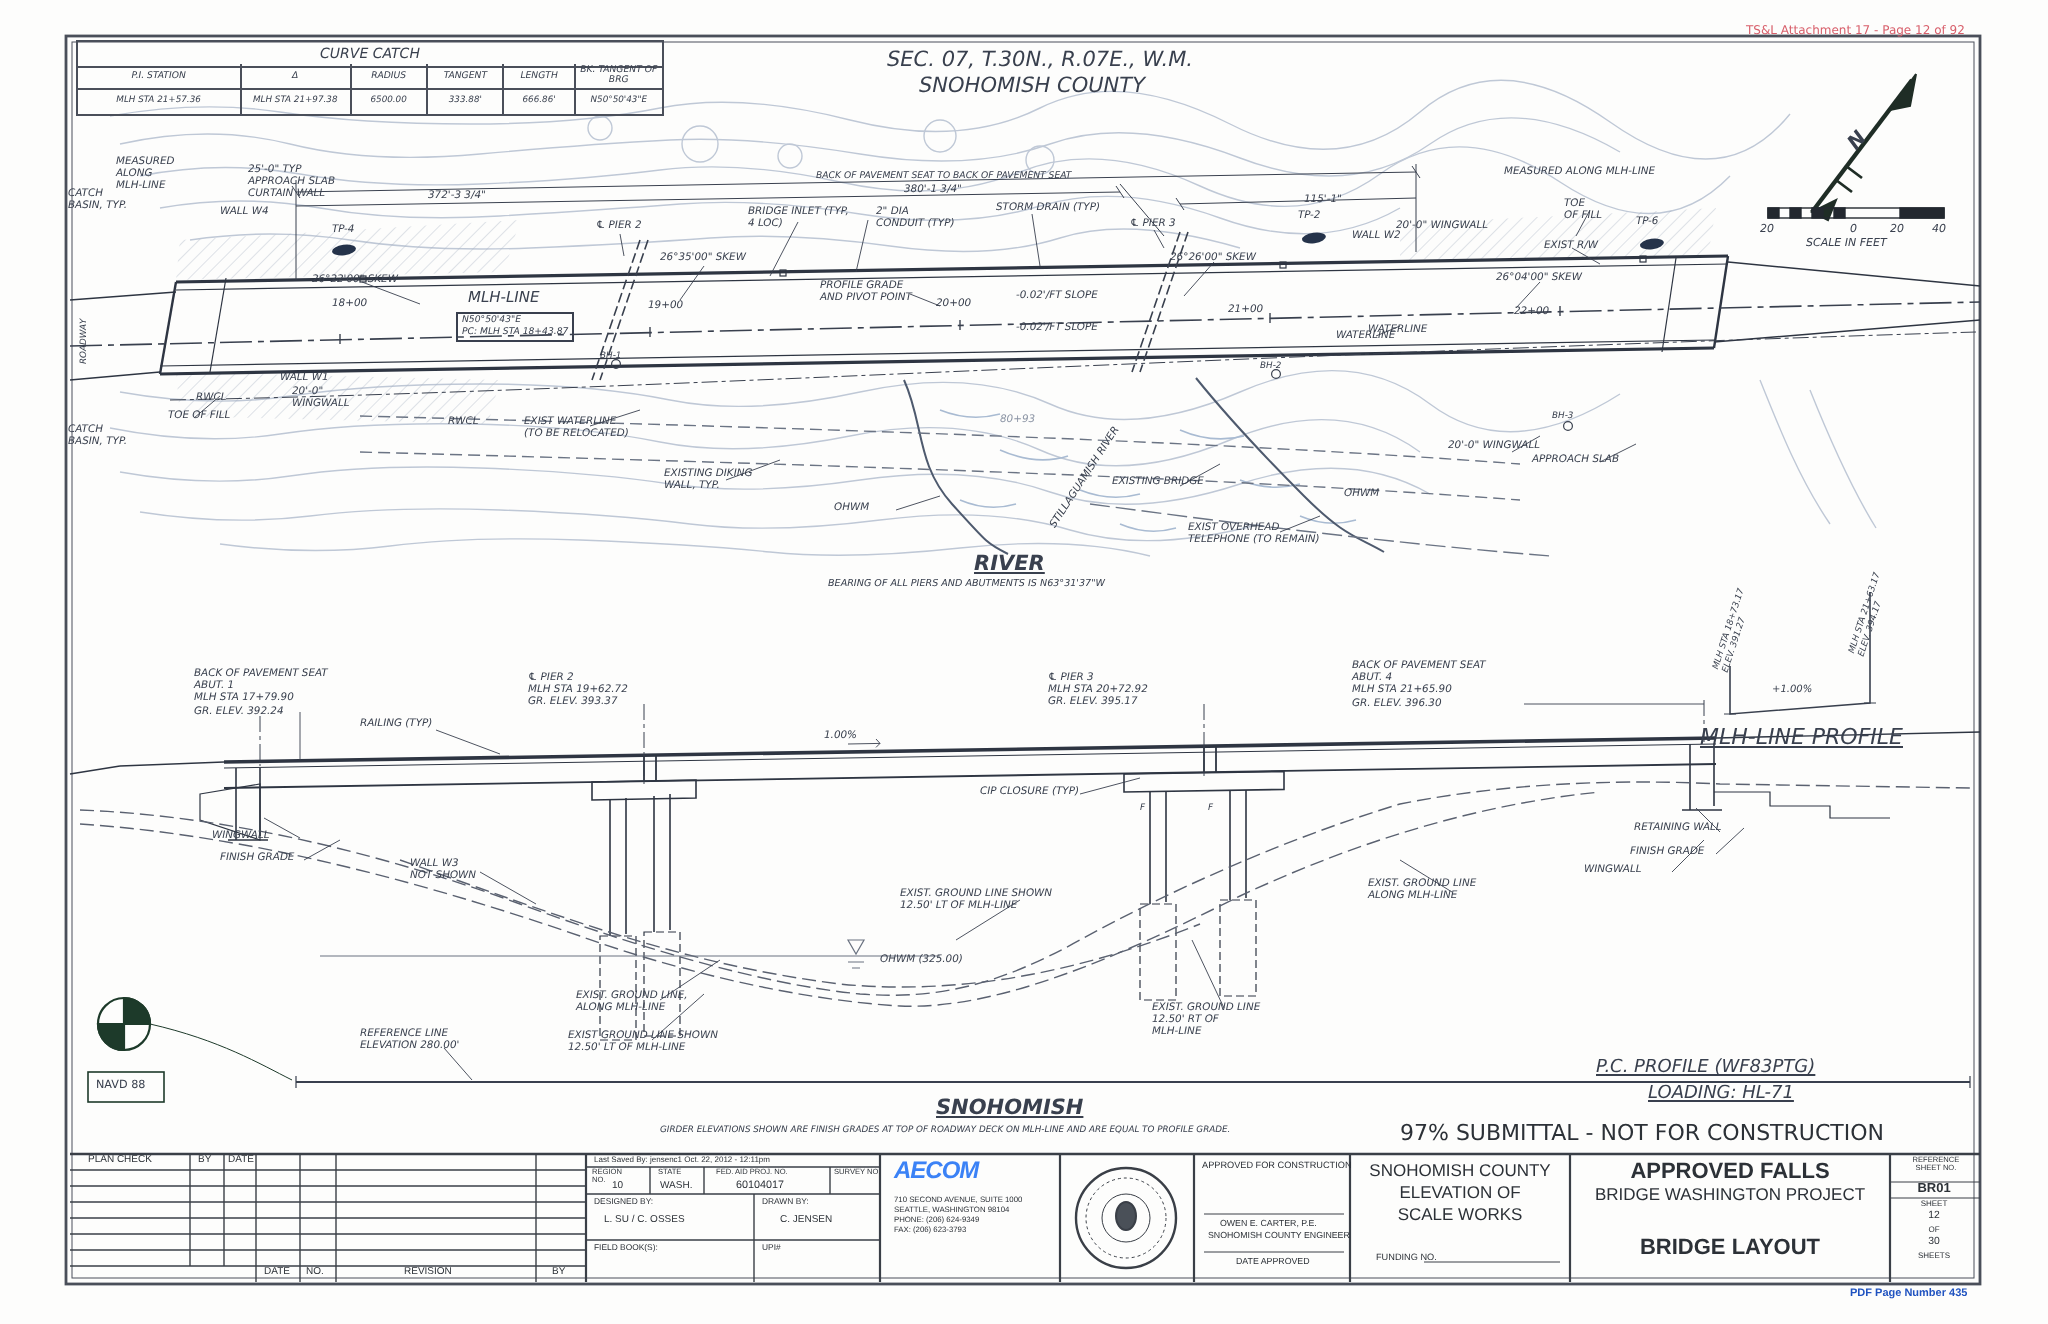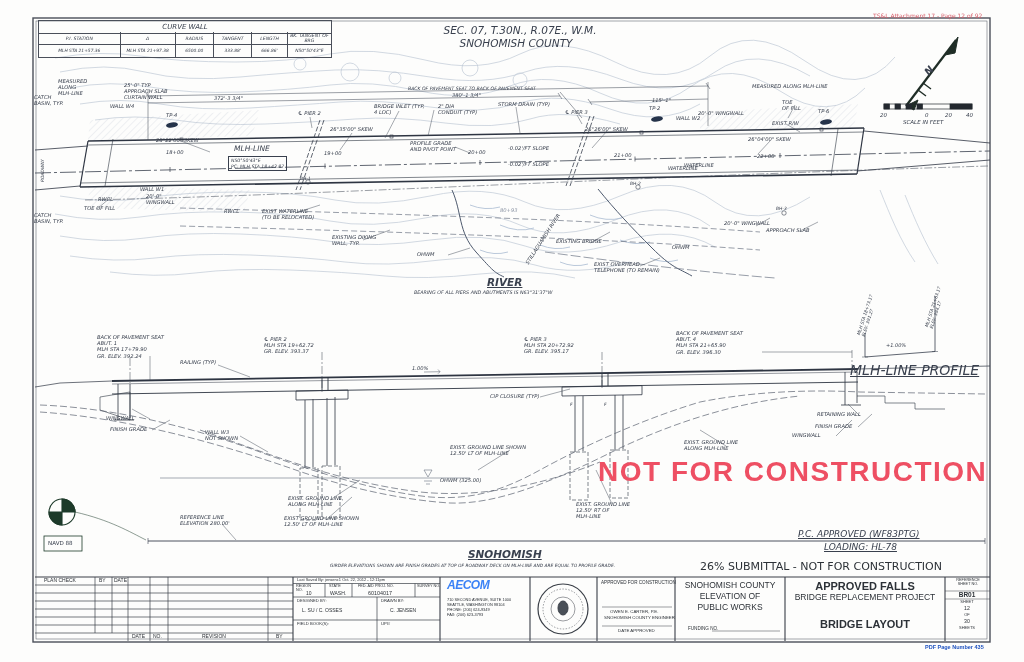--- a/index.html
+++ b/index.html
@@ -265,21 +265,21 @@
     <ellipse cx="563" cy="608" rx="5" ry="7" fill="#4a5058"></ellipse>
   </g>
 </svg>
 
 <div class="lbl red" style="left:873px;top:12px;font-size:6px;font-style:normal">TS&amp;L Attachment 17 - Page 12 of 92</div>
 <div class="lbl ctr" style="left:520px;top:24px;font-size:10.5px">SEC. 07, T.30N., R.07E., W.M.</div>
 <div class="lbl ctr" style="left:516px;top:37px;font-size:10.5px">SNOHOMISH COUNTY</div>
 
 <div>
   <div class="ct" style="left:38px;top:20px;width:292px;height:12px;border:0.7px solid #4a4f5a;font-size:7px;">
-    <div style="width:100%;border-right:none">CURVE WALL</div>
+    <div style="width:100%;border-right:none">CURVE CATCH</div>
   </div>
   <div class="ct" style="left:38px;top:32px;width:292px;height:12px;border:0.7px solid #4a4f5a;border-top:none;font-size:4.6px;">
     <div style="width:82px">P.I. STATION</div>
     <div style="width:55px">Δ</div>
     <div style="width:38px">RADIUS</div>
     <div style="width:38px">TANGENT</div>
     <div style="width:35px">LENGTH</div>
     <div style="width:44px;border-right:none">BK. TANGENT OF BRG</div>
   </div>
   <div class="ct" style="left:38px;top:44px;width:292px;height:13px;border:0.7px solid #4a4f5a;border-top:none;font-size:4.4px;">
@@ -368,28 +368,27 @@
 <div class="lbl" style="left:524px;top:262px;transform:rotate(-57deg)">STILLAGUAMISH RIVER</div>
 <div class="lbl" style="left:500px;top:207px;color:#8b94a4">80+93</div>
 <div class="lbl" style="left:40px;top:182px;font-size:4.4px;transform:rotate(-90deg)">ROADWAY</div>
 <div class="lbl" style="left:300px;top:176px;font-size:4.4px">BH-1</div>
 <div class="lbl" style="left:630px;top:181px;font-size:4.4px">BH-2</div>
 <div class="lbl" style="left:776px;top:206px;font-size:4.4px">BH-3</div>
 
 <div class="lbl u" style="left:487px;top:276px;font-size:10.5px;font-weight:bold">RIVER</div>
 <div class="lbl" style="left:414px;top:290px;font-size:4.8px">BEARING OF ALL PIERS AND ABUTMENTS IS N63°31'37"W</div>
 
-<div class="stamp" style="left:598px;top:456px;font-size:28px;letter-spacing:1.5px">NOT FOR CONSTRUCTION</div>
 
 <div class="lbl" style="left:856px;top:334px;font-size:4.4px;transform:rotate(-72deg)">MLH STA 18+73.17
 ELEV. 391.27</div>
 <div class="lbl" style="left:924px;top:326px;font-size:4.4px;transform:rotate(-72deg)">MLH STA 21+63.17
 ELEV. 394.17</div>
 <div class="lbl" style="left:886px;top:342px;font-size:5px">+1.00%</div>
-<div class="lbl u" style="left:850px;top:362px;font-size:14px">MLH-LINE PROFILE</div>
+<div class="lbl u" style="left:850px;top:362px;font-size:11px">MLH-LINE PROFILE</div>
 
 <div class="lbl" style="left:97px;top:334px">BACK OF PAVEMENT SEAT
 ABUT. 1
 MLH STA 17+79.90
 GR. ELEV. 392.24</div>
 <div class="lbl" style="left:180px;top:359px">RAILING (TYP)</div>
 <div class="lbl" style="left:264px;top:336px">℄ PIER 2
 MLH STA 19+62.72
 GR. ELEV. 393.37</div>
 <div class="lbl" style="left:524px;top:336px">℄ PIER 3
@@ -423,23 +422,23 @@
 <div class="lbl" style="left:180px;top:514px">REFERENCE LINE
 ELEVATION 280.00'</div>
 <div class="lbl" style="left:570px;top:402px;font-size:4.4px">F</div>
 <div class="lbl" style="left:604px;top:402px;font-size:4.4px">F</div>
 
 <div class="lbl" style="left:48px;top:540px;font-size:5.6px;font-style:normal">NAVD 88</div>
 
 <div class="lbl u" style="left:468px;top:548px;font-size:10.5px;font-weight:bold">SNOHOMISH</div>
 <div class="lbl" style="left:330px;top:563px;font-size:4.4px">GIRDER ELEVATIONS SHOWN ARE FINISH GRADES AT TOP OF ROADWAY DECK ON MLH-LINE AND ARE EQUAL TO PROFILE GRADE.</div>
 
-<div class="lbl u" style="left:798px;top:529px;font-size:9px">P.C. APPROVED (WF83PTG)</div>
-<div class="lbl u" style="left:824px;top:542px;font-size:9px">LOADING: HL-78</div>
-<div class="lbl" style="left:700px;top:560px;font-size:11px;font-style:normal;color:#2c3137">26% SUBMITTAL  -  NOT FOR CONSTRUCTION</div>
+<div class="lbl u" style="left:798px;top:529px;font-size:9px">P.C. PROFILE (WF83PTG)</div>
+<div class="lbl u" style="left:824px;top:542px;font-size:9px">LOADING: HL-71</div>
+<div class="lbl" style="left:700px;top:560px;font-size:11px;font-style:normal;color:#2c3137">97% SUBMITTAL  -  NOT FOR CONSTRUCTION</div>
 
 <div class="tbt" style="left:44px;top:578px;font-size:5px">PLAN CHECK</div>
 <div class="tbt" style="left:99px;top:578px;font-size:5px">BY</div>
 <div class="tbt" style="left:114px;top:578px;font-size:5px">DATE</div>
 <div class="tbt" style="left:132px;top:634px;font-size:5px">DATE</div>
 <div class="tbt" style="left:153px;top:634px;font-size:5px">NO.</div>
 <div class="tbt" style="left:202px;top:634px;font-size:5px">REVISION</div>
 <div class="tbt" style="left:276px;top:634px;font-size:5px">BY</div>
 
 <div class="tbt" style="left:297px;top:578px;font-size:4px">Last Saved By: jensenc1   Oct. 22, 2012 - 12:11pm</div>
@@ -464,25 +463,25 @@
 <div class="tbt" style="left:447px;top:608px;font-size:3.9px">PHONE: (206) 624-9349</div>
 <div class="tbt" style="left:447px;top:613px;font-size:3.9px">FAX: (206) 623-3793</div>
 
 <div class="tbt" style="left:601px;top:580px;font-size:4.6px">APPROVED FOR CONSTRUCTION</div>
 <div class="tbt" style="left:610px;top:609px;font-size:4.4px">OWEN E. CARTER, P.E.</div>
 <div class="tbt" style="left:604px;top:615px;font-size:4.4px">SNOHOMISH COUNTY ENGINEER</div>
 <div class="tbt" style="left:618px;top:628px;font-size:4.4px">DATE APPROVED</div>
 
 <div class="tbt ctr" style="left:730px;top:581px;font-size:8.5px">SNOHOMISH COUNTY</div>
 <div class="tbt ctr" style="left:730px;top:592px;font-size:8.5px">ELEVATION OF</div>
-<div class="tbt ctr" style="left:730px;top:603px;font-size:8.5px">PUBLIC WORKS</div>
+<div class="tbt ctr" style="left:730px;top:603px;font-size:8.5px">SCALE WORKS</div>
 <div class="tbt" style="left:688px;top:626px;font-size:4.6px">FUNDING NO.</div>
 
 <div class="tbt ctr" style="left:865px;top:580px;font-size:11px;font-weight:bold">APPROVED FALLS</div>
-<div class="tbt ctr" style="left:865px;top:593px;font-size:8.5px">BRIDGE REPLACEMENT PROJECT</div>
+<div class="tbt ctr" style="left:865px;top:593px;font-size:8.5px">BRIDGE WASHINGTON PROJECT</div>
 <div class="tbt ctr" style="left:865px;top:618px;font-size:11px;font-weight:bold">BRIDGE LAYOUT</div>
 
 <div class="tbt" style="left:950px;top:578px;font-size:3.8px;text-align:center;width:36px">REFERENCE
 SHEET NO.</div>
 <div class="tbt ctr" style="left:967px;top:591px;font-size:6.5px;font-weight:bold">BR01</div>
 <div class="tbt ctr" style="left:967px;top:600px;font-size:4px">SHEET</div>
 <div class="tbt ctr" style="left:967px;top:606px;font-size:5.2px">12</div>
 <div class="tbt ctr" style="left:967px;top:613px;font-size:4px">OF</div>
 <div class="tbt ctr" style="left:967px;top:619px;font-size:5.2px">30</div>
 <div class="tbt ctr" style="left:967px;top:626px;font-size:4px">SHEETS</div>

